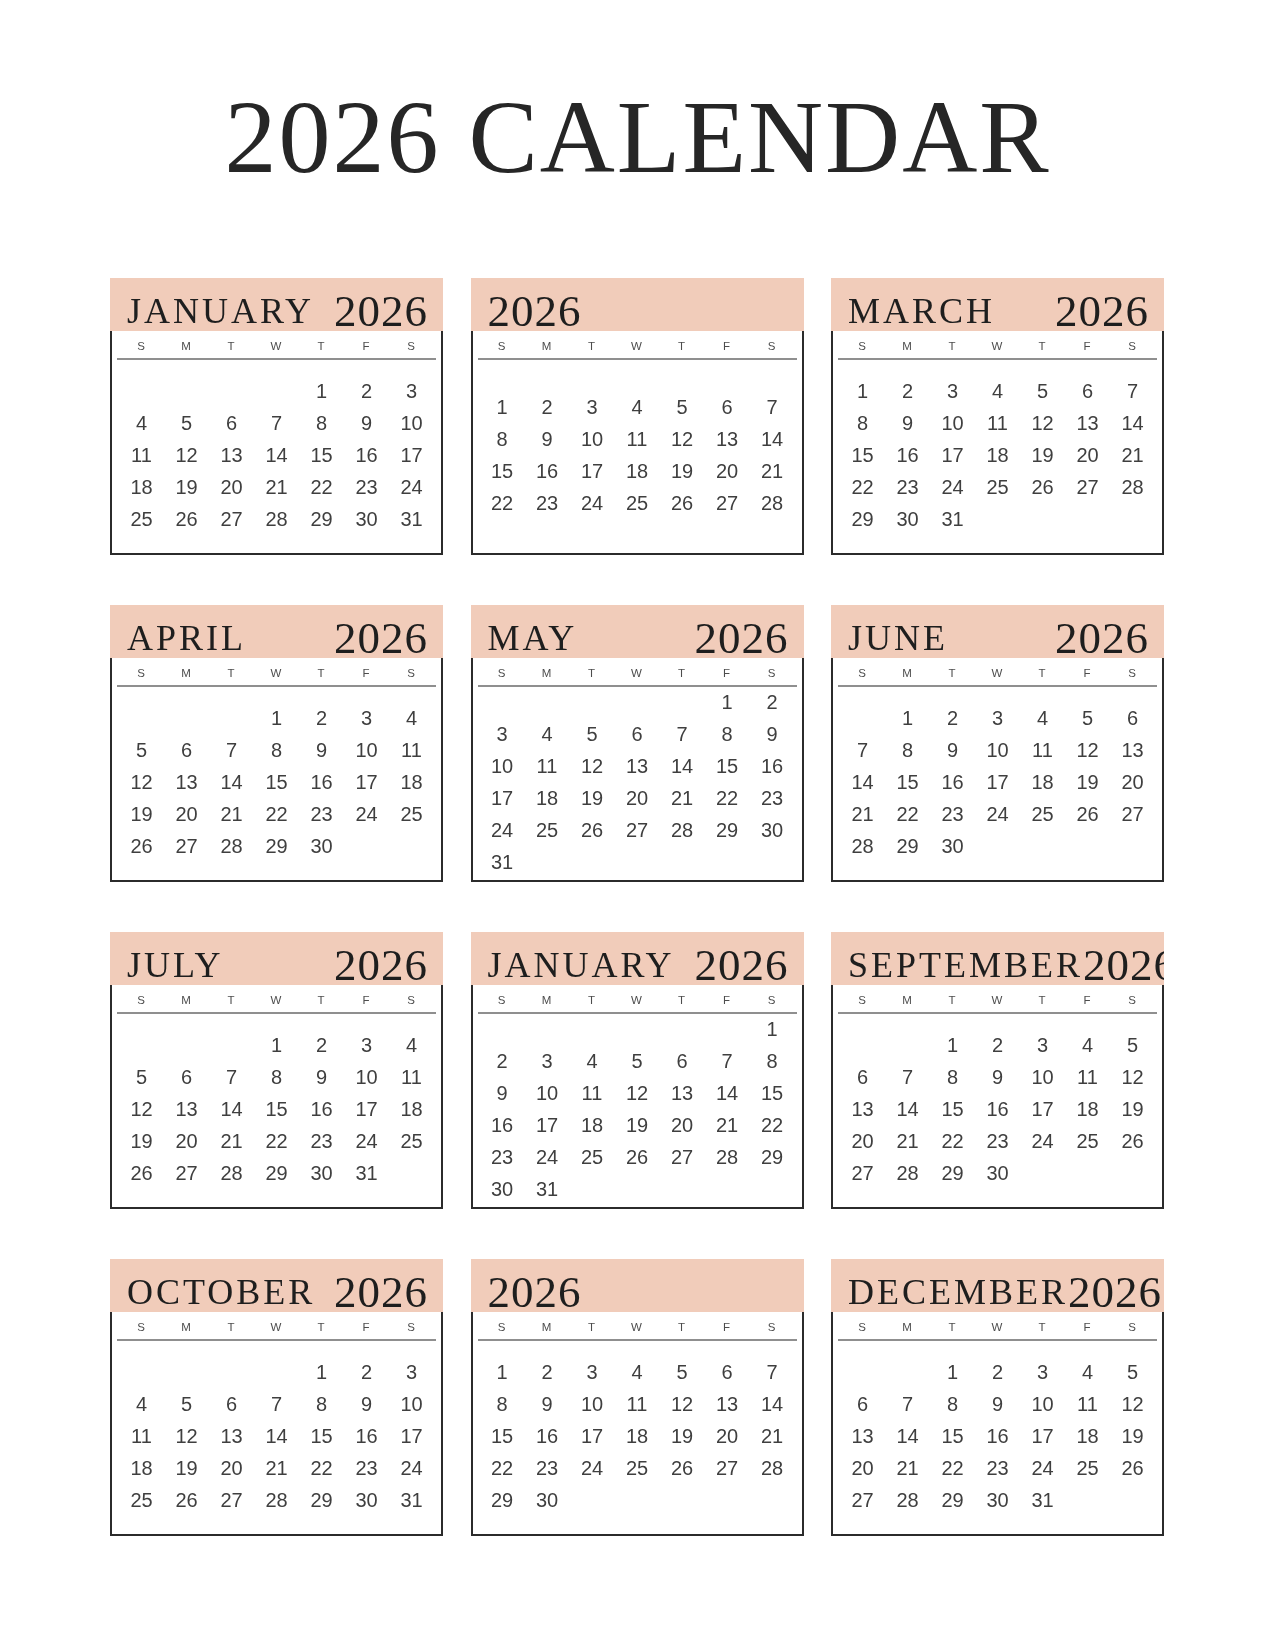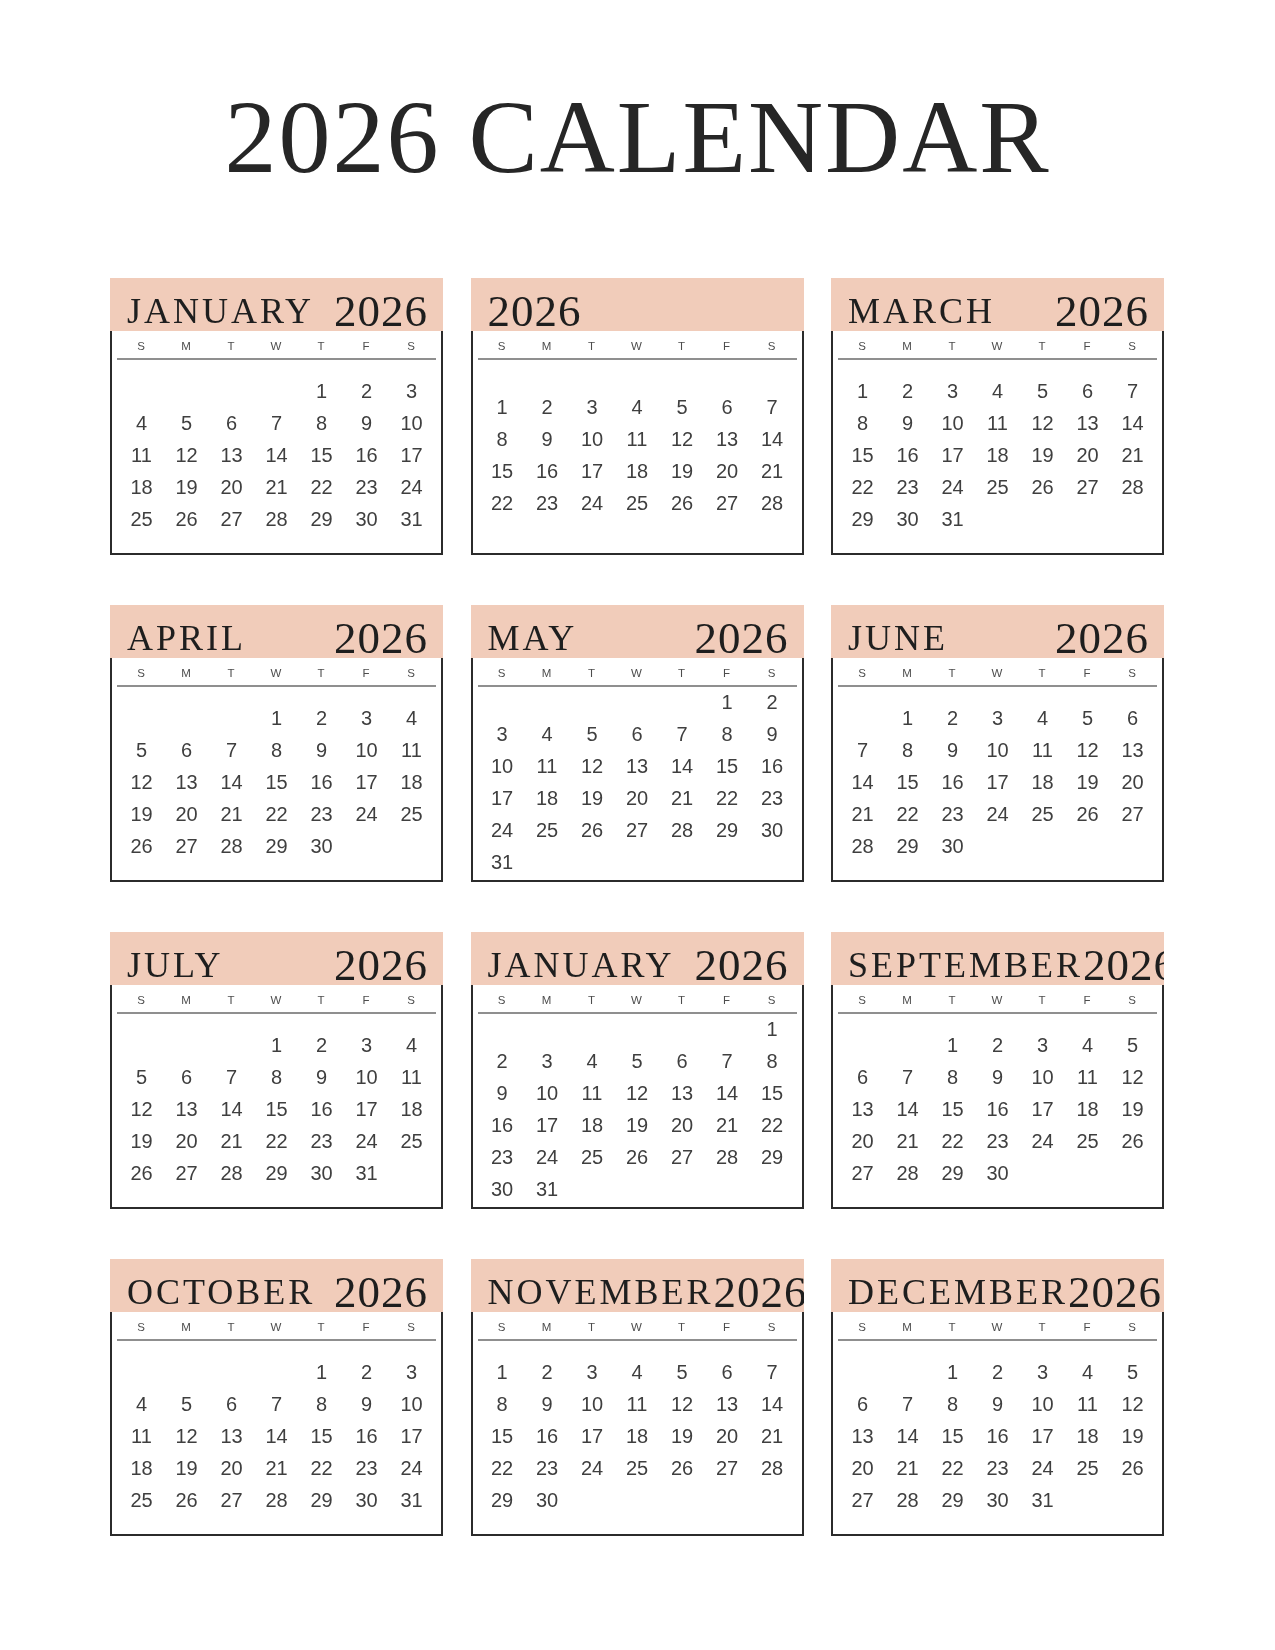--- a/index.html
+++ b/index.html
@@ -763,21 +763,20 @@
               <span class="day-cell">29</span>
               <span class="day-cell">30</span>
               <span class="day-cell">31</span>
             </div>
           </div>
     </div>
   </div>
 
   <div class="month-card">
     <div class="month-header">
-      <span class="month-name">NOVEMBER</span>
       <span class="month-year">2026</span>
     </div>
     <div class="month-body">
       <div class="weekday-row">
             <span class="weekday-label">S</span>
             <span class="weekday-label">M</span>
             <span class="weekday-label">T</span>
             <span class="weekday-label">W</span>
             <span class="weekday-label">T</span>
             <span class="weekday-label">F</span>

